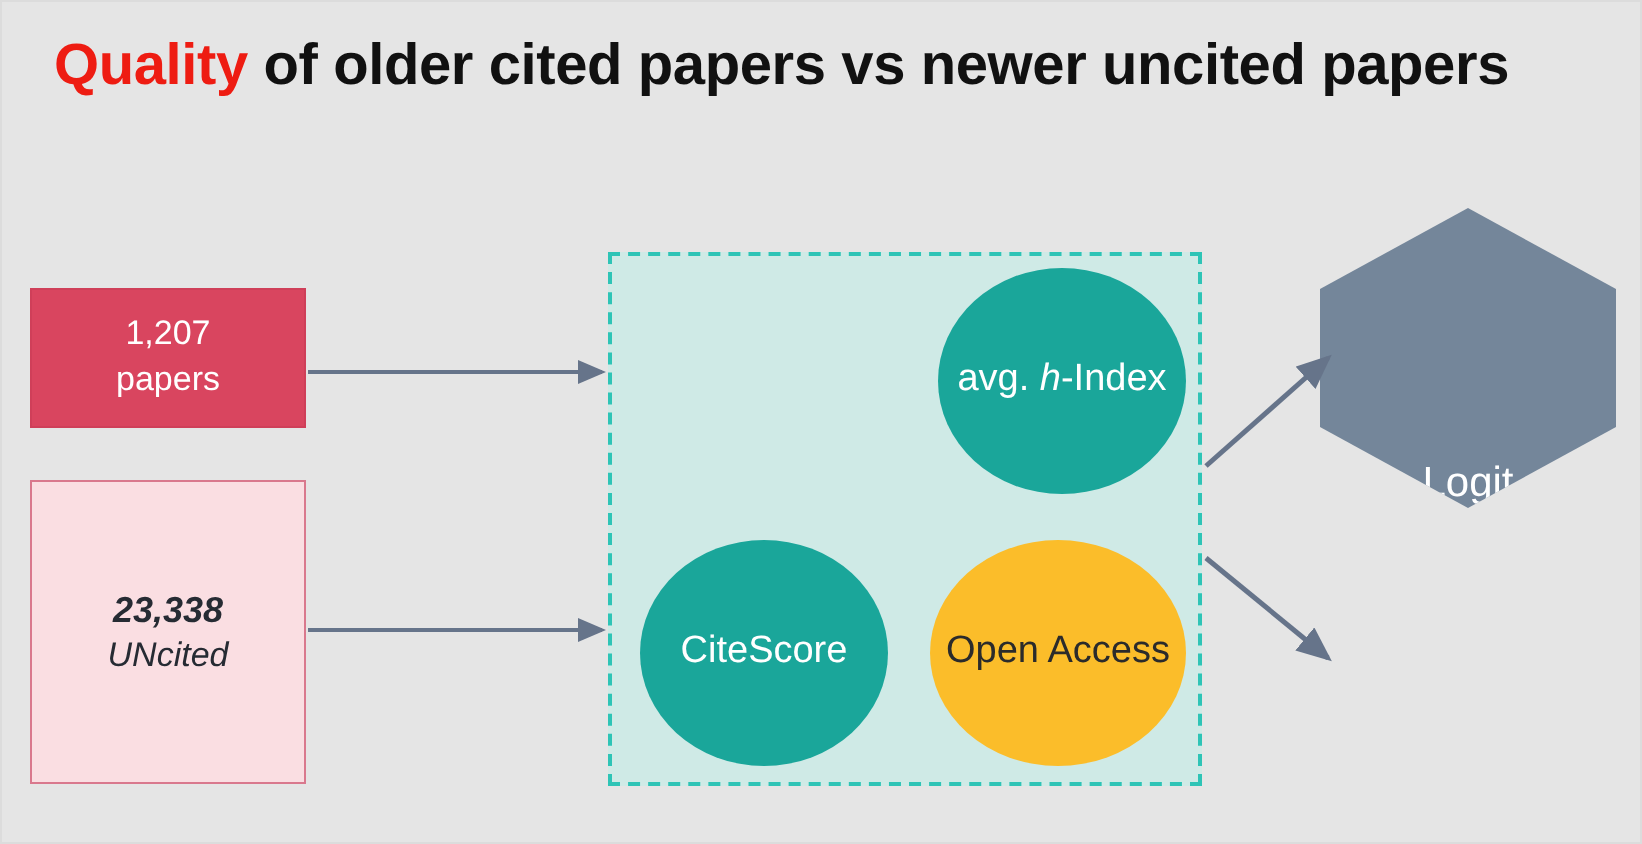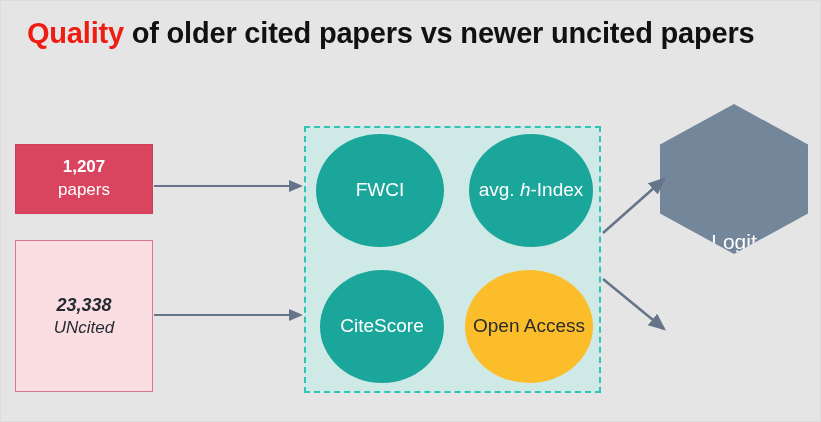--- a/index.html
+++ b/index.html
@@ -44,21 +44,21 @@
   #cited-box {
     left: 14px;
     top: 143px;
     width: 138px;
     height: 70px;
     background: #d9455f;
     border: 1px solid #cf3f59;
     color: #ffffff;
     font-size: 17px;
   }
-  #cited-box .val { font-weight: bold; }
+  #cited-box .val { font-weight: normal; }
   #uncited-box {
     left: 14px;
     top: 239px;
     width: 138px;
     height: 152px;
     background: #fadee2;
     border: 1.5px solid #d9788d;
     color: #262b33;
     font-size: 17px;
     font-style: italic;
@@ -135,23 +135,20 @@
     <div class="val">1,207</div>
     <div class="lbl">papers</div>
   </div>
 
   <div class="source-box" id="uncited-box">
     <div class="val">23,338</div>
     <div class="lbl">UNcited</div>
   </div>
 
   <div id="feature-box">
-    <div class="feature-circle teal" id="circle-fwci">
-      <span>FWCI</span>
-    </div>
 
     <div class="feature-circle teal" id="circle-hindex">
       <span><span>avg. </span><span class="ital">h</span><span>-Index</span></span>
     </div>
 
     <div class="feature-circle teal" id="circle-citescore">
       <span>CiteScore</span>
     </div>
 
     <div class="feature-circle amber" id="circle-oa">

